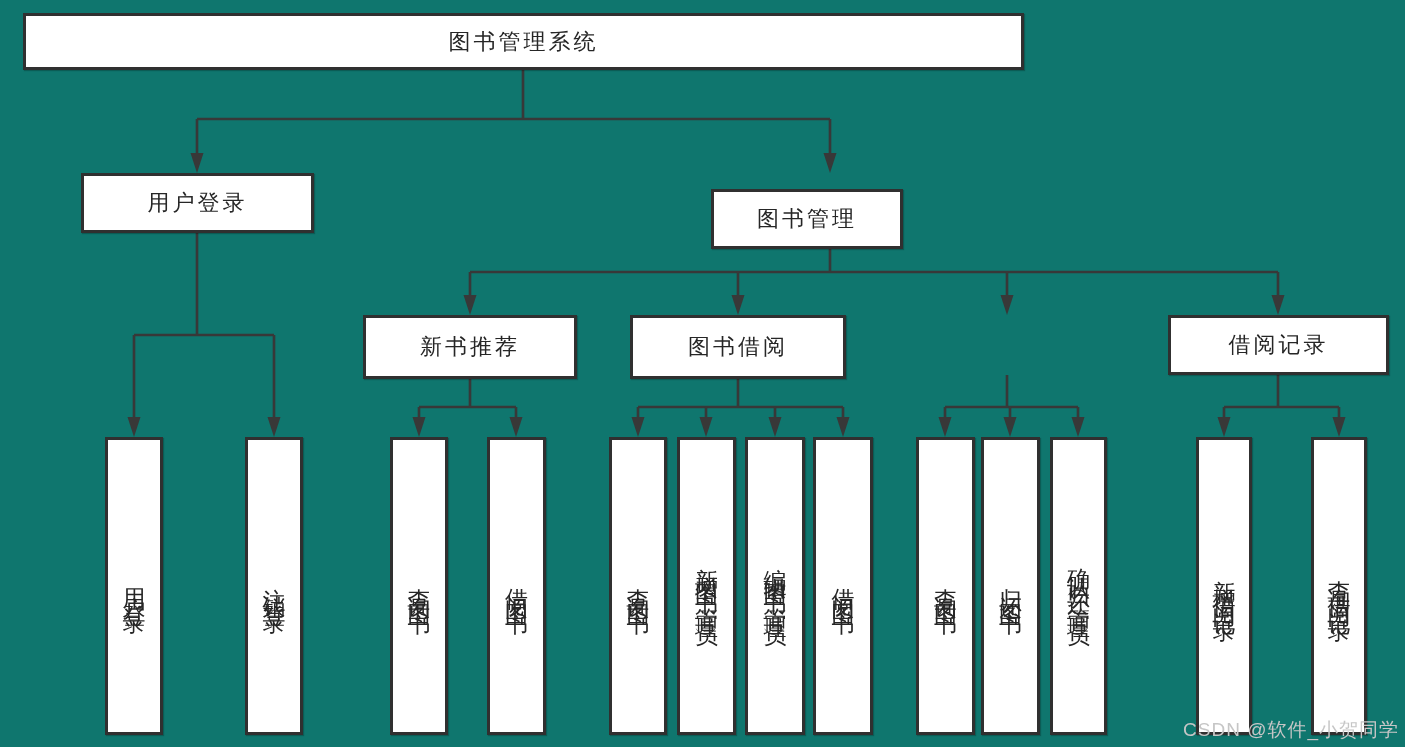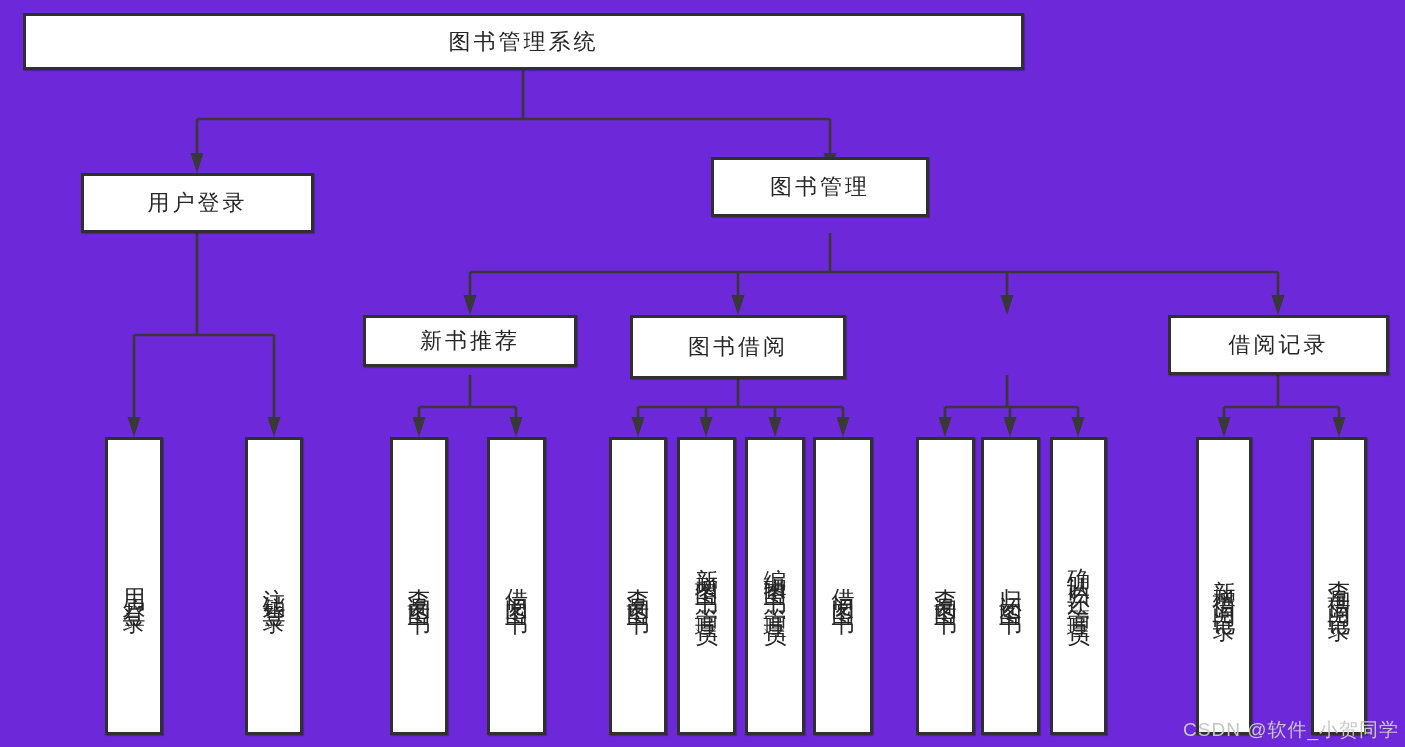--- a/index.html
+++ b/index.html
@@ -1,17 +1,17 @@
 <!DOCTYPE html>
 <html><head>
 <meta charset="utf-8">
 <style>
   html,body { margin:0; padding:0; background:#ffffff; }
   .canvas {
-    position:relative; width:1405px; height:747px; background:#6d28d9;
+    position:relative; width:1405px; height:747px; background:#0f766e;
     font-family:"Liberation Sans","DejaVu Sans",sans-serif; overflow:hidden;
   }
   .connectors { position:absolute; left:0; top:0; width:1405px; height:747px; }
   .box {
     position:absolute; box-sizing:border-box; background:#ffffff;
     border:3px solid #303030; color:#262626;
     display:flex; align-items:center; justify-content:center;
     box-shadow:1px 1px 1px rgba(0,0,0,0.22);
   }
   .h { font-size:22px; letter-spacing:3px; white-space:nowrap; }
@@ -84,23 +84,23 @@
         <polygon points="1003.5,417 1016.5,417 1010,437"></polygon>
         <polygon points="1071.5,417 1084.5,417 1078,437"></polygon>
         <polygon points="1217.5,417 1230.5,417 1224,437"></polygon>
         <polygon points="1332.5,417 1345.5,417 1339,437"></polygon>
       </g>
     </svg>
 
   <div class="box h" style="left:23px;top:13px;width:1001px;height:57px">图书管理系统</div>
 
   <div class="box h" style="left:81px;top:173px;width:233px;height:60px">用户登录</div>
-  <div class="box h" style="left:711px;top:157px;width:218px;height:60px">图书管理</div>
+  <div class="box h" style="left:711px;top:189px;width:192px;height:60px">图书管理</div>
 
-  <div class="box h" style="left:363px;top:315px;width:214px;height:52px">新书推荐</div>
+  <div class="box h" style="left:363px;top:315px;width:214px;height:64px">新书推荐</div>
   <div class="box h" style="left:630px;top:315px;width:216px;height:64px">图书借阅</div>
   <div class="box h" style="left:1168px;top:315px;width:221px;height:60px">借阅记录</div>
 
   <div class="box v" style="left:105px;top:437px;width:58px;height:298px">用户登录</div>
   <div class="box v" style="left:245px;top:437px;width:58px;height:298px">注销登录</div>
 
   <div class="box v" style="left:390px;top:437px;width:58px;height:298px">查询图书</div>
   <div class="box v" style="left:487px;top:437px;width:59px;height:298px">借阅图书</div>
 
   <div class="box v" style="left:609px;top:437px;width:58px;height:298px">查询图书</div>

